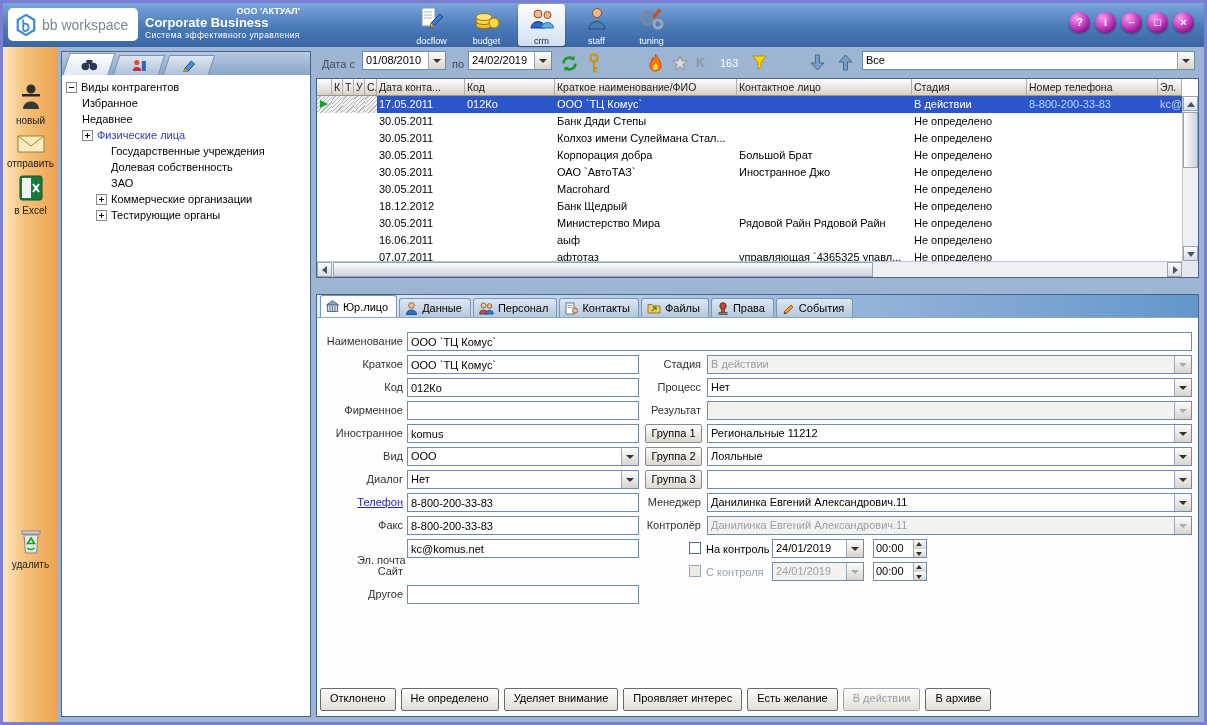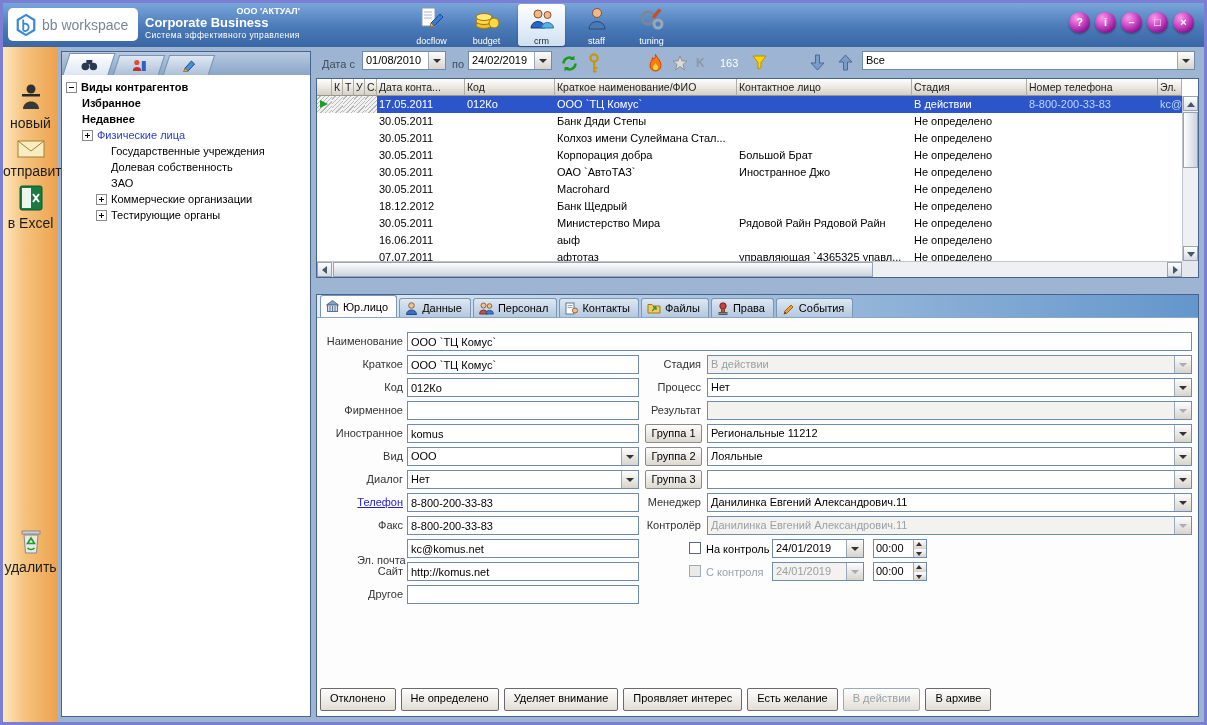--- a/index.html
+++ b/index.html
@@ -18,41 +18,41 @@
   .module{width:47px;height:42px;text-align:center;padding-top:2px;border-radius:3px;cursor:pointer;box-sizing:border-box;}
   .module .mlabel{display:block;font-size:9px;color:#fff;}
   .module.active{background:linear-gradient(180deg,#ffffff,#cfe0f2);box-shadow:0 1px 2px rgba(0,0,0,.3);}
   .module.active .mlabel{color:#202838;}
   .win-controls{position:absolute;right:10px;top:9px;display:flex;gap:5px;}
   .ball{width:21px;height:21px;border-radius:50%;background:radial-gradient(circle at 35% 28%,#f79ae8 0%,#d553cf 35%,#8c1490 75%,#5c0a66 100%);color:#fff;font-size:11px;font-weight:bold;text-align:center;line-height:21px;box-shadow:0 1px 2px rgba(0,0,0,.4);cursor:pointer;}
 
   
   .rail{position:absolute;left:0;top:44px;width:55px;bottom:0;background:linear-gradient(90deg,#fce7c0 0%,#f5c27c 40%,#eda24e 100%);}
   .rail-btn{width:100%;text-align:center;cursor:pointer;}
-  .rail-btn .rlabel{display:block;font-size:14px;color:#1c1c1c;}
+  .rail-btn .rlabel{display:block;font-size:10px;color:#1c1c1c;}
   .rail-btn.first{margin-top:36px;}
   .rail-btn.mid{margin-top:6px;}
   .rail-btn.del{position:absolute;top:480px;left:0;right:0;}
 
   
   .tree-panel{position:absolute;left:58px;top:48px;width:250px;bottom:5px;border:1px solid #46648e;background:#fff;box-sizing:border-box;}
   .tree-tabs{height:23px;background:linear-gradient(180deg,#b8c9e0,#8aa6c8);display:flex;align-items:flex-end;padding-left:4px;border-bottom:1px solid #6a88ac;}
   .ttab{width:44px;height:19px;display:flex;align-items:center;justify-content:center;transform:skewX(-18deg);background:linear-gradient(180deg,#dfe8f2,#adc0d8);border:1px solid #7a94b4;border-bottom:none;margin-right:4px;cursor:pointer;}
   .ttab.active{background:linear-gradient(180deg,#ffffff,#dce6f2);height:21px;}
   .ttab > span{transform:skewX(18deg);display:flex;align-items:center;}
   .tree-body{position:absolute;top:23px;left:0;right:0;bottom:0;background:#fff;padding-top:4px;overflow:hidden;}
   .trow{height:16px;display:flex;align-items:center;font-size:11px;color:#000;white-space:nowrap;}
   .lvl0{padding-left:4px;}
   .lvl1{padding-left:20px;}
   .lvl2{padding-left:34px;}
   .lvl2.nobox{padding-left:49px;}
   .ebox{width:11px;height:11px;border:1px solid #8a8a8a;background:#fff;margin-right:4px;position:relative;flex:none;box-sizing:border-box;}
   .ebox::before{content:"";position:absolute;left:2px;right:2px;top:4px;height:1px;background:#000;}
   .ebox.plus::after{content:"";position:absolute;top:2px;bottom:2px;left:4px;width:1px;background:#000;}
-  .bold{font-weight:bold;}
+  .bold{font-weight:normal;}
   .blue{color:#2a3cc8;}
   .tlabel.selected{background:#90a6bc;color:#edf2f7;outline:1px dotted #5a5a5a;padding:0 3px;}
 
   
   .right-panel{position:absolute;left:313px;top:48px;width:883px;bottom:5px;}
 
   
   .filter-bar{position:absolute;left:0;right:0;top:0;height:26px;}
   .fb-label{position:absolute;top:7px;font-size:11px;color:#3f4d5c;}
   .k-letter{position:absolute;top:5px;font-size:12px;font-weight:bold;color:#8a98a8;cursor:pointer;}
@@ -654,21 +654,20 @@
         <span class="flbl link" style="left:0;width:86px;top:178px;">Телефон</span>
         <input class="tin" style="left: 90px; width: 232px; top: 175px;" value="8-800-200-33-83">
 
         <span class="flbl" style="left:0;width:86px;top:201px;">Факс</span>
         <input class="tin" style="left: 90px; width: 232px; top: 198px;" value="8-800-200-33-83">
 
         <span class="flbl" style="left:0;width:86px;top:236px;padding-left:40px;">Эл. почта</span>
         <input class="tin" style="left: 90px; width: 232px; top: 221px;" value="kc@komus.net">
 
         <span class="flbl" style="left:0;width:86px;top:247px;">Сайт</span>
-        <input class="tin" style="left: 90px; width: 232px; top: 244px;" value="http://komus.net">
 
         <span class="flbl" style="left:0;width:86px;top:270px;">Другое</span>
         <input class="tin" style="left: 90px; width: 232px; top: 267px;" value="">
 
         <span class="flbl" style="left:290px;width:94px;top:40px;">Стадия</span>
         <div class="combo disabled" style="left:390px;right:6px;top:37px;">
           <span class="txt">В действии</span>
             <span class="arw"></span>
         </div>
 

